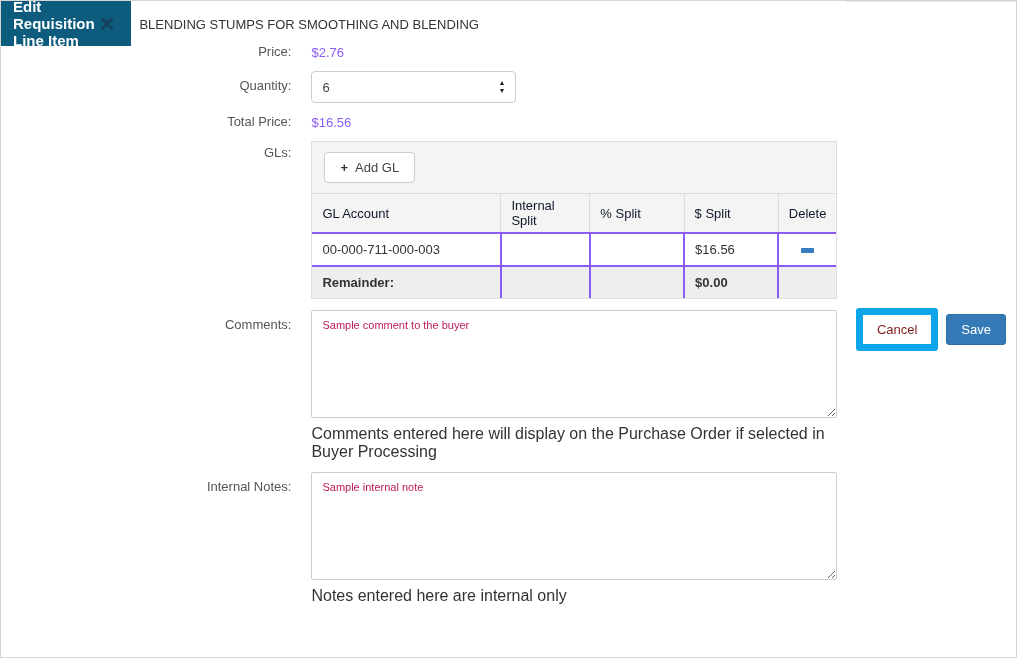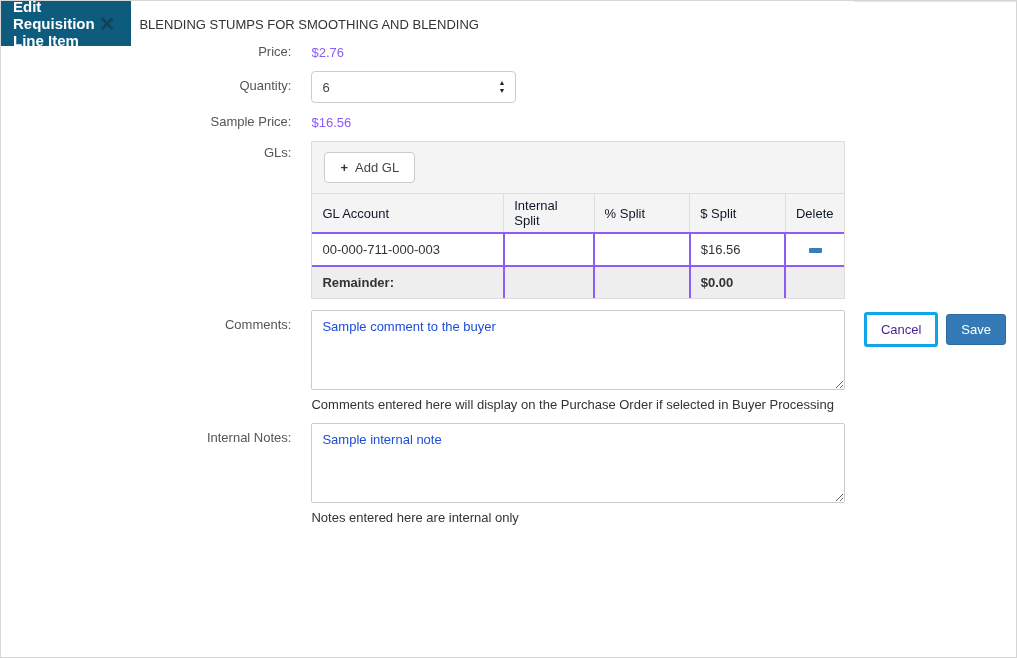--- a/index.html
+++ b/index.html
@@ -78,37 +78,37 @@
   .gl-table tr.remainder-row td { border-bottom: none; }
   .center { text-align: center; }
   .dash {
     display: inline-block; width: 13px; height: 5px;
     background: var(--delete-dash, #3a7cc1); border-radius: 1px; cursor: pointer;
     vertical-align: middle;
   }
 
   
   textarea {
-    width: 100%; height: 80px; border: 1px solid #ccc; border-radius: 2px;
-    padding: 8px 10px; font-size: 13px; color: #1d4ed8;
+    width: 100%; height: 108px; border: 1px solid #ccc; border-radius: 2px;
+    padding: 8px 10px; font-size: 11px; color: #be185d;
     font-family: inherit; resize: both; background: #fff; outline: none;
   }
-  .help { font-size: 13px; color: #333; margin-top: 3px; }
+  .help { font-size: 16px; color: #333; margin-top: 3px; }
 
   
   .modal-footer {
     flex: 0 0 auto; border-top: 1px solid #e4e4e4;
     padding: 9px 10px; display: flex; justify-content: flex-end; gap: 8px;
     align-items: center; background: #fff;
   }
   .btn {
     font-size: 13px; border-radius: 3px; padding: 7px 14px;
     cursor: pointer; font-family: inherit; line-height: 1.2;
   }
-  .btn-cancel { background: #fff; border: 3px solid #0ea5e9; color: #4c1d95; }
+  .btn-cancel { background: #fff; border: 7px solid #0ea5e9; color: #7f1d1d; }
   .btn-save { background: var(--save-bg, #337ab7); border: 1px solid #2e6da4; color: #fff; }
 </style>
 </head>
 <body>
 
 <div class="modal">
 
   <div class="modal-header">
     <span class="modal-title">Edit Requisition Line Item</span>
     <span class="modal-close">✕</span>
@@ -132,21 +132,21 @@
           <input type="text" value="6" style="">
           <div class="spin">
             <span>▲</span>
             <span>▼</span>
           </div>
         </div>
       </div>
     </div>
 
     <div class="form-row">
-      <div class="form-label">Sample Price:</div>
+      <div class="form-label">Total Price:</div>
       <div class="content">
         <div class="form-value">$16.56</div>
       </div>
     </div>
 
     <div class="form-row">
       <div class="form-label pad-sm">GLs:</div>
       <div class="content">
         <div class="gl-panel">
           <div class="gl-toolbar">

